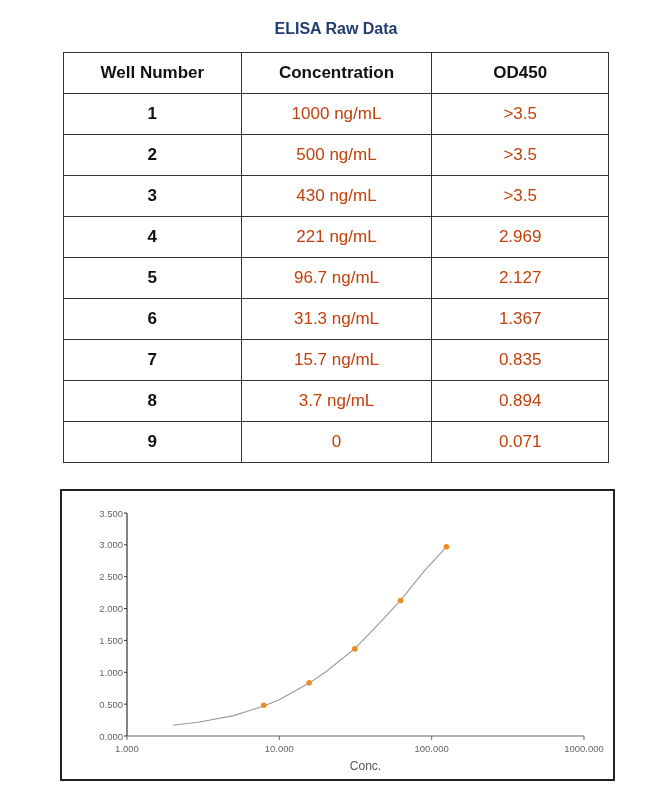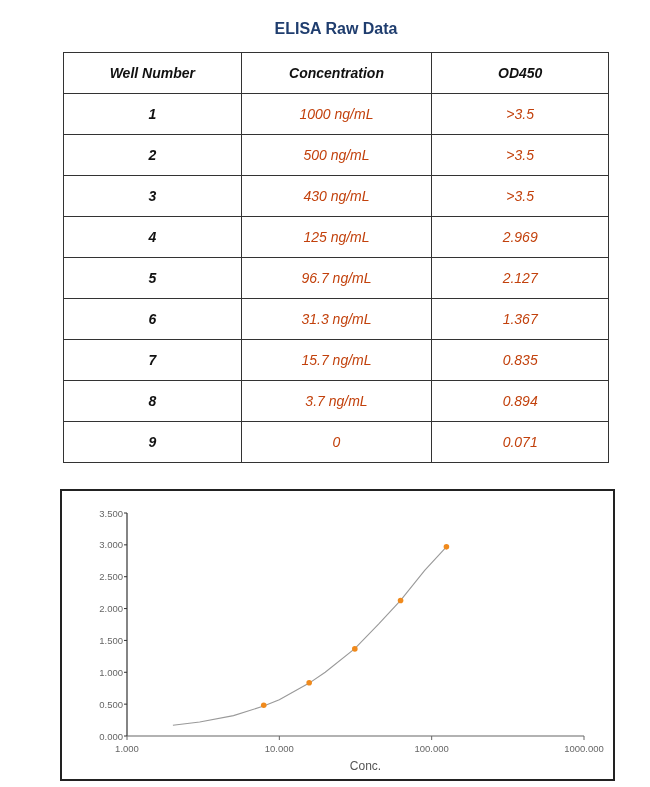--- a/index.html
+++ b/index.html
@@ -1,21 +1,21 @@
 <!DOCTYPE html>
 <html><head>
 <meta charset="utf-8">
 <style>
   html, body { margin: 0; padding: 0; background: #ffffff; }
   body { width: 650px; height: 787px; position: relative; overflow: hidden;
          font-family: "Liberation Sans", "DejaVu Sans", sans-serif; }
   .title { position: absolute; left: 0; top: 20px; width: 672px; text-align: center;
            font-size: 16px; font-weight: bold; color: #1f3d6e; }
   table.data { position: absolute; left: 63px; top: 52px; width: 546px;
-               border-collapse: collapse; font-size: 14px; color: #222; font-style: italic; }
+               border-collapse: collapse; font-size: 17px; color: #222; }
   table.data th, table.data td { border: 1.5px solid #333; text-align: center;
                height: 40px; padding: 0; }
   table.data th { font-weight: bold; color: #111; }
   table.data td.well { font-weight: bold; color: #111; }
   table.data td.conc, table.data td.od { color: #c2410c; }
   col.c1 { width: 178px; } col.c2 { width: 191px; } col.c3 { width: 177px; }
   .chart-frame { position: absolute; left: 60px; top: 489px; width: 551px; height: 288px;
                  border: 2px solid #222; box-sizing: content-box; }
   svg.chart { position: absolute; left: 0; top: 0; }
   .tick { font-size: 9.5px; fill: #666; font-family: "Liberation Sans", sans-serif; }
@@ -50,21 +50,21 @@
         <td class="conc">500 ng/mL</td>
         <td class="od">&gt;3.5</td>
       </tr>
       <tr>
         <td class="well">3</td>
         <td class="conc">430 ng/mL</td>
         <td class="od">&gt;3.5</td>
       </tr>
       <tr>
         <td class="well">4</td>
-        <td class="conc">125 ng/mL</td>
+        <td class="conc">221 ng/mL</td>
         <td class="od">2.969</td>
       </tr>
       <tr>
         <td class="well">5</td>
         <td class="conc">96.7 ng/mL</td>
         <td class="od">2.127</td>
       </tr>
       <tr>
         <td class="well">6</td>
         <td class="conc">31.3 ng/mL</td>

